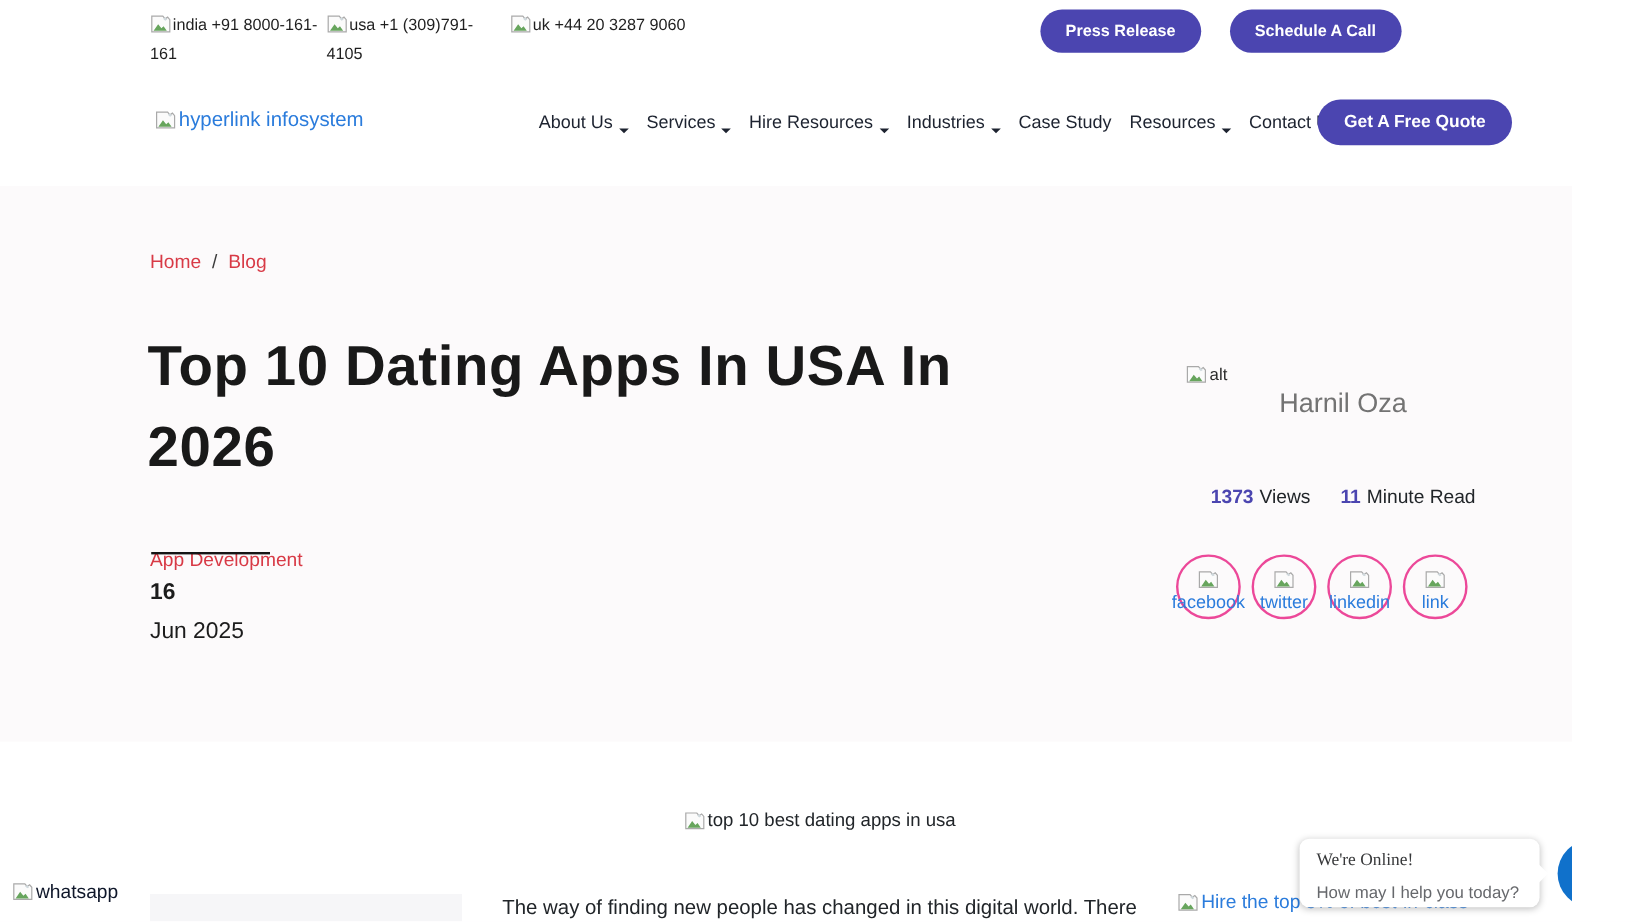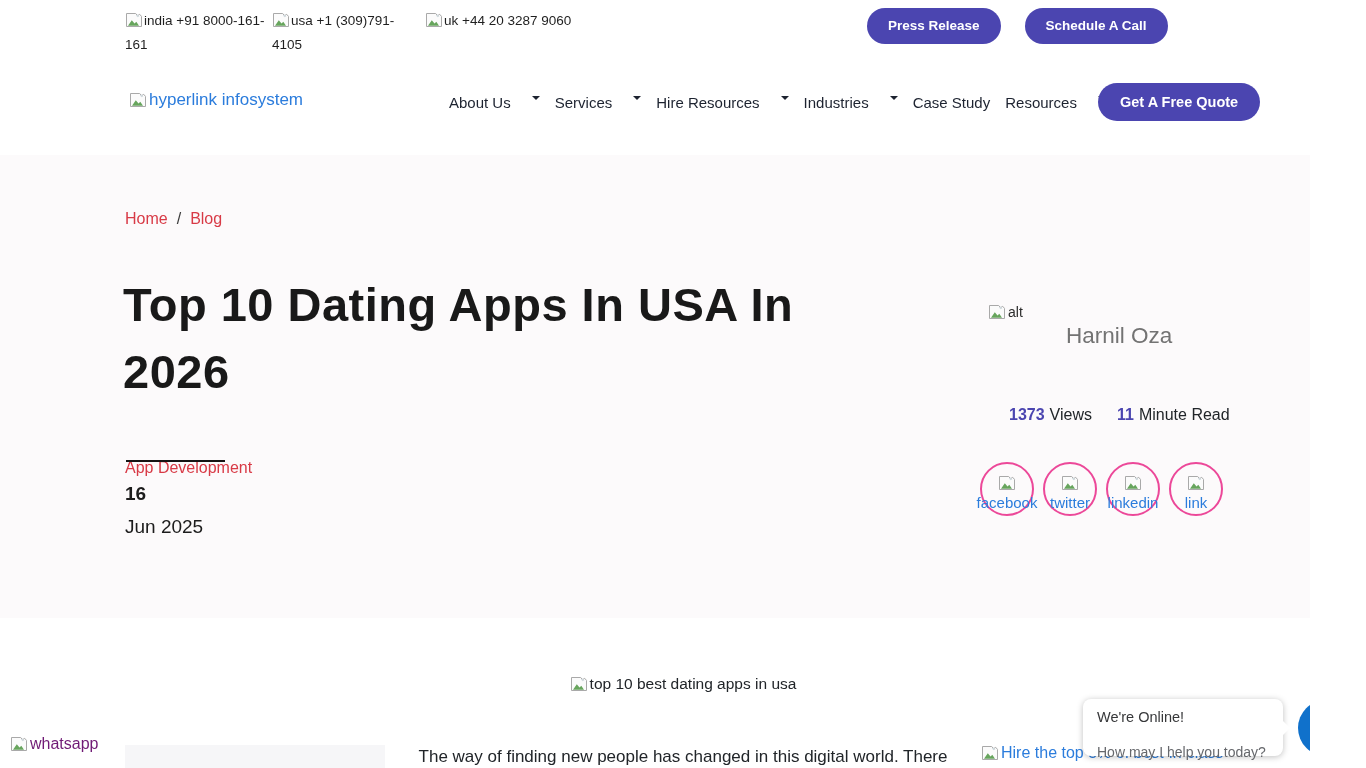--- a/index.html
+++ b/index.html
@@ -24,21 +24,21 @@
   .top-actions { position:absolute; left:867px; top:8px; display:flex; gap:24px; }
   .pill {
     height:36px; line-height:36px; padding:0 21px; border-radius:18px;
     background:#4b45b0; color:#ffffff; font-size:13.5px; font-weight:bold;
     border:none; cursor:pointer; white-space:nowrap; font-family:inherit;
   }
 
   
   .logo { position:absolute; left:129px; top:90px; font-size:17px; color:#2b7cdc; cursor:pointer; white-space:nowrap; }
   .nav { position:absolute; left:449px; top:88px; height:28px; display:flex; align-items:center; gap:15px; }
-  .nav-item { display:flex; align-items:flex-start; gap:21px; font-size:15px; color:#1d2330; cursor:pointer; white-space:nowrap; }
+  .nav-item { display:flex; align-items:flex-end; gap:5px; font-size:15px; color:#1d2330; cursor:pointer; white-space:nowrap; }
   .caret { width:0; height:0; border-left:4px solid transparent; border-right:4px solid transparent; border-top:4.5px solid #1d2330; margin-top:2px; }
   .cta {
     position:absolute; left:1098px; top:83px; height:38px; line-height:38px; padding:0 22px;
     border-radius:19px; background:#4b45b0; color:#fff; font-size:14.5px; font-weight:bold;
     border:none; cursor:pointer; white-space:nowrap; font-family:inherit;
   }
 
   
   .breadcrumb { position:absolute; left:125px; top:210px; font-size:16px; display:flex; gap:9px; }
   .crumb { color:#d83a46; cursor:pointer; }
@@ -62,35 +62,35 @@
   
   .share { position:absolute; left:980px; top:462px; display:flex; gap:9px; }
   .share-circle { position:relative; width:54px; height:54px; border:2px solid #ec4899; border-radius:50%; cursor:pointer; background:transparent; }
   .share-circle .bimg { position:absolute; left:50%; top:11px; transform:translateX(-50%); margin:0; }
   .share-alt { position:absolute; left:50%; top:30px; transform:translateX(-50%); font-size:15px; color:#2b7cdc; white-space:nowrap; }
 
   
   .hero-alt { position:absolute; left:0; top:675px; width:1366px; display:flex; justify-content:center; align-items:center; font-size:15.5px; color:#212529; }
 
   
-  .whatsapp { position:absolute; left:10px; top:735px; font-size:16px; color:#701a75; cursor:pointer; }
+  .whatsapp { position:absolute; left:10px; top:735px; font-size:16px; color:#0f172a; cursor:pointer; }
   .toc-box { position:absolute; left:125px; top:745px; width:260px; height:23px; background:#f6f6f8; }
   .intro { position:absolute; left:0; top:747px; width:1366px; text-align:center; font-size:17px; color:#212529; white-space:nowrap; }
   .hire-banner { position:absolute; left:981px; top:744px; font-size:16px; color:#2b7cdc; cursor:pointer; z-index:1; white-space:nowrap; }
 
   
   .chat-tooltip {
     position:absolute; left:1083px; top:699px; width:200px; height:57px; background:#ffffff;
     border-radius:8px; box-shadow:0 1px 6px rgba(0,0,0,0.25); padding:10px 14px; z-index:5; cursor:pointer;
   }
   .chat-tooltip .arrow {
     position:absolute; right:-7px; top:21px; width:0; height:0;
     border-top:8px solid transparent; border-bottom:8px solid transparent; border-left:8px solid #ffffff;
   }
-  .chat-title { font-size:14.5px; color:#37383a; margin-bottom:19px; }
+  .chat-title { font-size:14.5px; color:#37383a; margin-bottom:9px;font-family:Liberation Serif, serif; }
   .chat-sub { font-size:14px; color:#66686c; }
   .chat-fab {
     position:absolute; left:1298px; top:700px; width:56px; height:56px; border-radius:50%;
     background:#1071cb; z-index:6; cursor:pointer; display:flex; align-items:center; justify-content:center; border:none;
   }
   .chat-window-icon { width:19px; height:25px; border:2px solid #ffffff; border-radius:2px; }
 </style>
 </head>
 <body>
 

